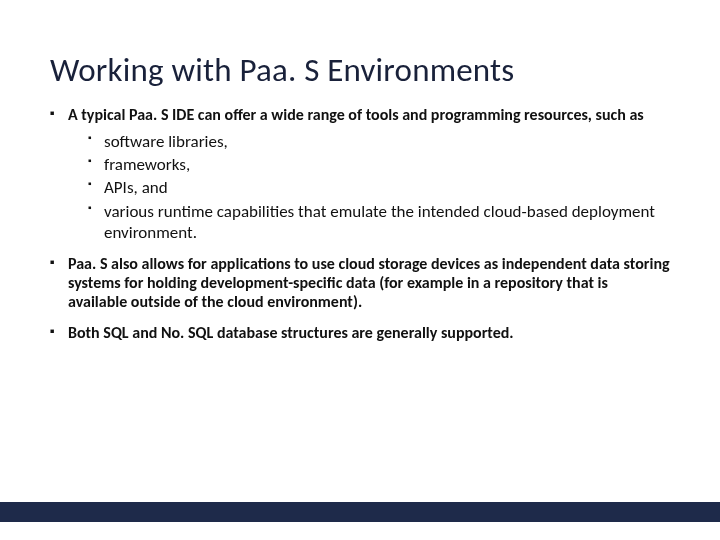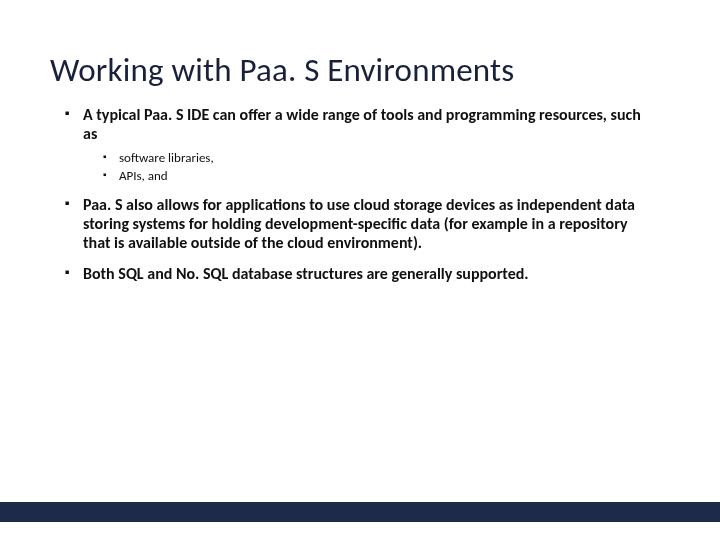--- a/index.html
+++ b/index.html
@@ -21,21 +21,21 @@
   }
   .title {
     font-size: 33px;
     font-weight: 400;
     color: #19213a;
     margin: 0 0 16px 0;
     letter-spacing: 0.2px;
   }
   ul.outer {
     list-style: none;
-    margin: 15px;
+    margin: 0;
     padding: 0;
   }
   ul.outer > li {
     position: relative;
     padding-left: 18px;
     margin-bottom: 12px;
     font-size: 16px;
     line-height: 1.18;
     font-weight: 550;
     color: #111;
@@ -50,21 +50,21 @@
   }
   ul.inner {
     list-style: none;
     margin: 6px 0 0 0;
     padding: 0 0 0 20px;
   }
   ul.inner > li {
     position: relative;
     padding-left: 16px;
     margin-bottom: 2px;
-    font-size: 13px;
+    font-size: 17px;
     line-height: 1.25;
     font-weight: 500;
     color: #111;
   }
   ul.inner > li::before {
     content: "▪";
     position: absolute;
     left: 0;
     top: 1px;
     font-size: 10px;
@@ -83,21 +83,23 @@
 <body>
 
 <div class="slide">
   <h1 class="title">Working with Paa. S Environments</h1>
 
   <ul class="outer">
     <li>
       <span>A typical Paa. S IDE can offer a wide range of tools and programming resources, such as</span>
       <ul class="inner">
         <li><span>software libraries,</span></li>
+        <li><span>frameworks,</span></li>
         <li><span>APIs, and</span></li>
+        <li><span>various runtime capabilities that emulate the intended cloud-based deployment environment.</span></li>
       </ul>
     </li>
     <li><span>Paa. S also allows for applications to use cloud storage devices as independent data storing systems for holding development-specific data (for example in a repository that is available outside of the cloud environment).</span></li>
     <li><span>Both SQL and No. SQL database structures are generally supported.</span></li>
   </ul>
 
   <div class="footer-band"></div>
 </div>
 
 </body></html>

